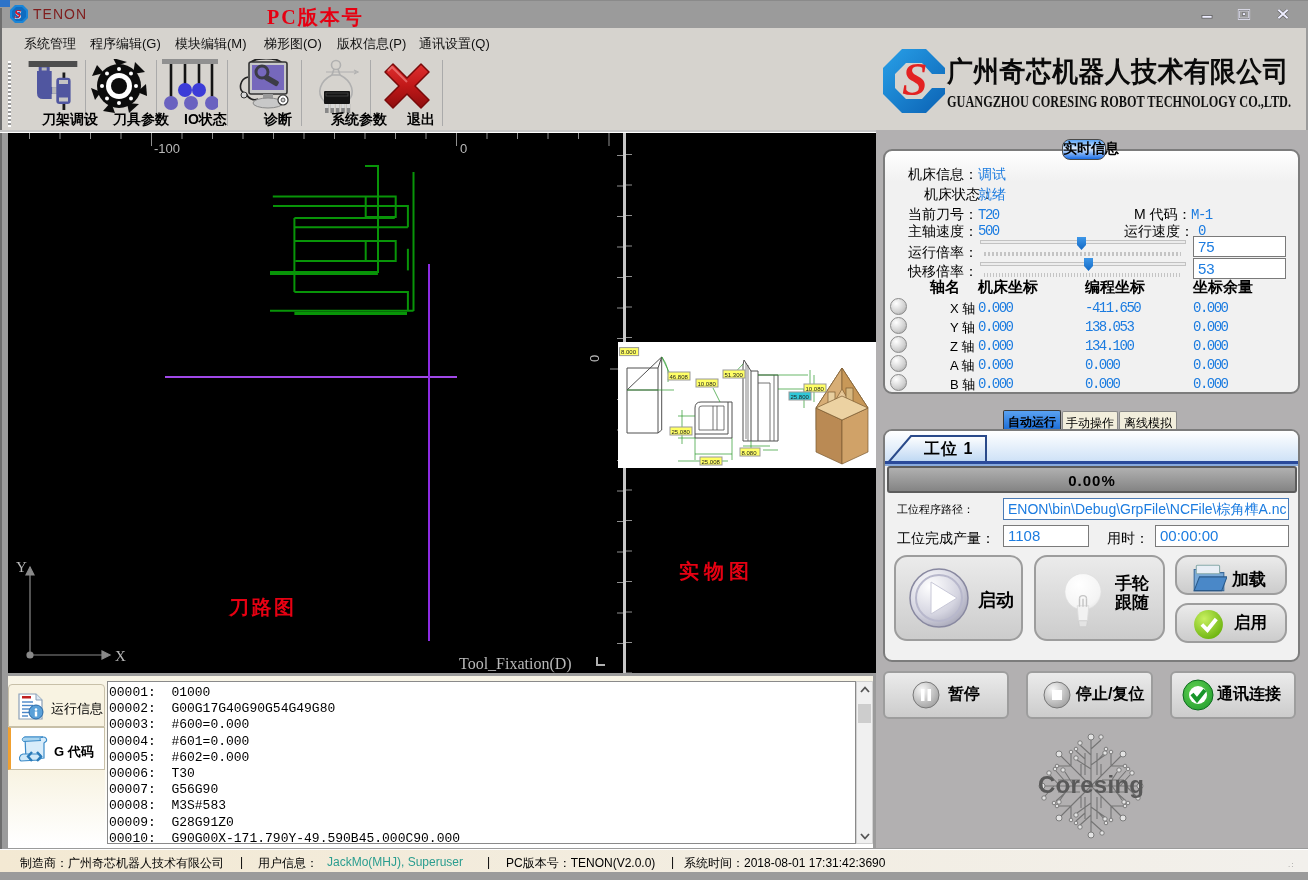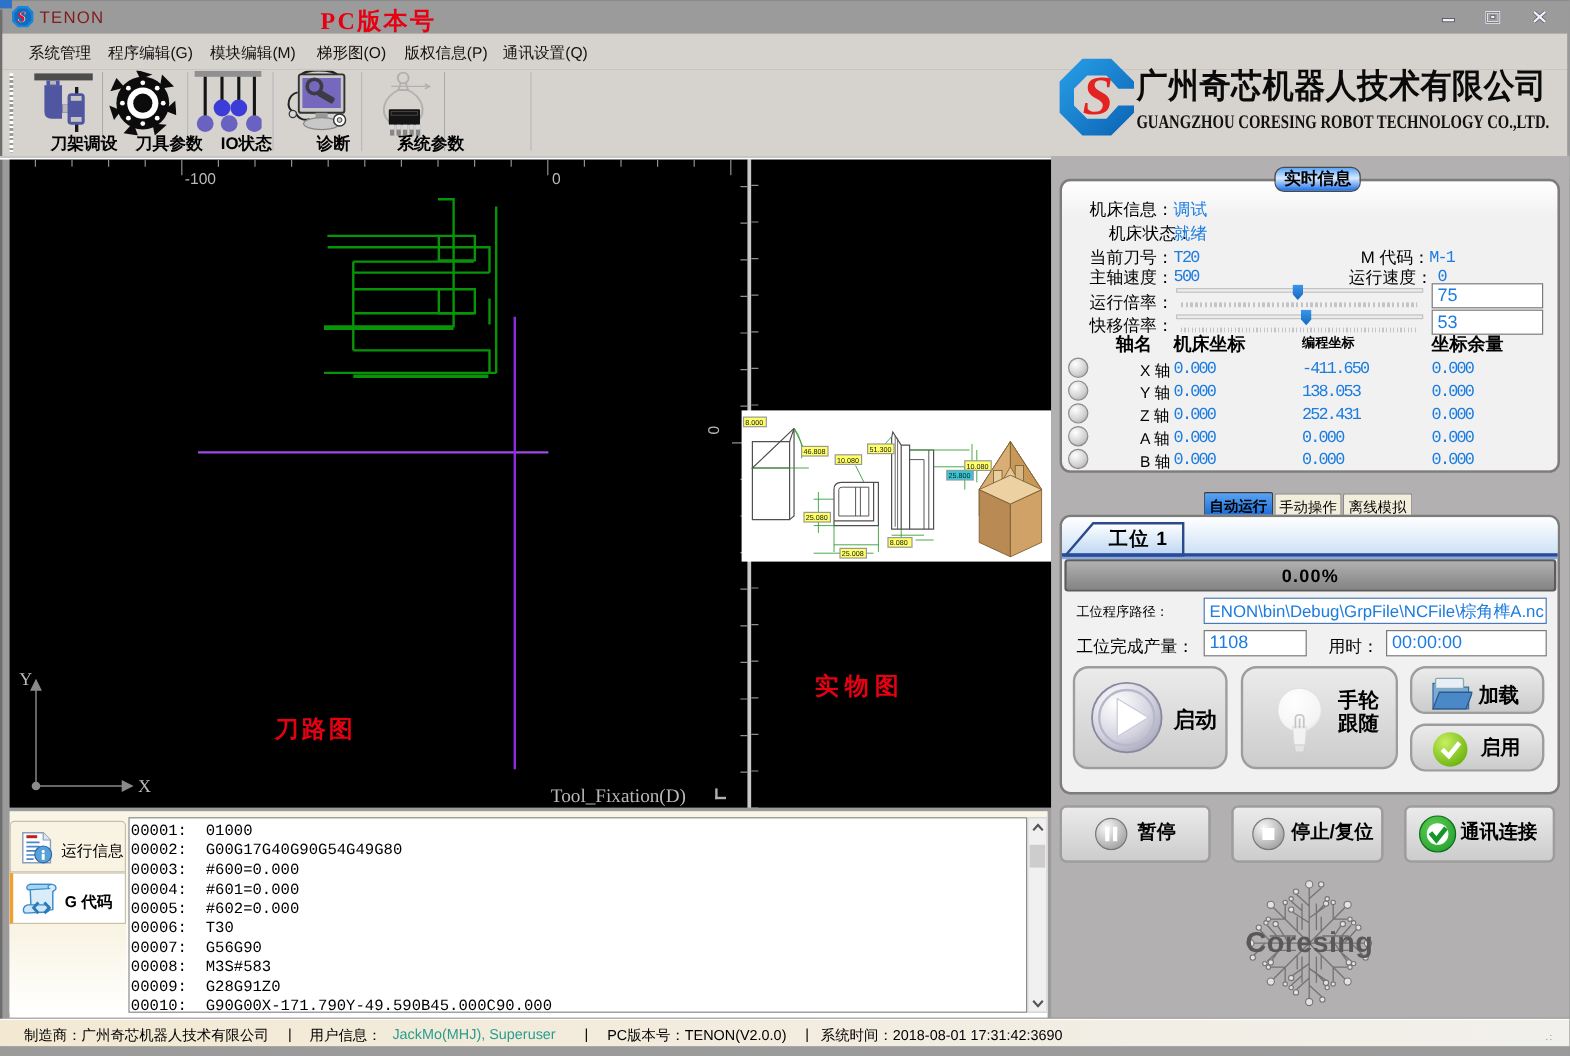--- a/index.html
+++ b/index.html
@@ -216,20 +216,34 @@
         <rect x="13" y="45" width="3.6" height="4"></rect>
         <rect x="18.4" y="45" width="3.6" height="4"></rect>
         <rect x="23.8" y="45" width="3.6" height="4"></rect>
         <rect x="29.2" y="45" width="3.6" height="4"></rect>
         <rect x="34.6" y="45" width="3.6" height="4"></rect>
       </g>
     </svg>
     <div class="lbl">系统参数</div>
   </div>
 
+  <div class="tbtn" style="left:368px;width:72px">
+    <svg class="abs" style="left:9px;top:0px" width="56" height="56" viewBox="0 0 56 56">
+      <defs>
+        <linearGradient id="redx" x1="0" y1="0" x2="0" y2="1">
+          <stop offset="0" stop-color="#e03030"></stop>
+          <stop offset="0.5" stop-color="#c01818"></stop>
+          <stop offset="1" stop-color="#8e0e0e"></stop>
+        </linearGradient>
+      </defs>
+      <path d="M6 14 L14 6 L28 20 L42 6 L50 14 L36 28 L50 42 L42 50 L28 36 L14 50 L6 42 L20 28 Z" fill="url(#redx)" stroke="#7a0a0a" stroke-width="1.5" stroke-linejoin="round"></path>
+      <path d="M9 13 L13 9 L28 24" fill="none" stroke="#f08080" stroke-width="2" opacity="0.7"></path>
+    </svg>
+    <div class="lbl">退出</div>
+  </div>
 
   <svg class="abs" style="left:880px;top:-10px" width="64" height="66" viewBox="0 0 64 66">
     <defs>
       <linearGradient id="bluoct" x1="0" y1="0" x2="1" y2="1">
         <stop offset="0" stop-color="#28a0e8"></stop>
         <stop offset="1" stop-color="#0b62b4"></stop>
       </linearGradient>
     </defs>
     <path d="M20 1 L44 1 L63 20 L63 26 L50 26 L40 15 L24 15 L13 26 L13 40 L24 51 L40 51 L50 40 L63 40 L63 46 L44 65 L20 65 L1 46 L1 20 Z" fill="url(#bluoct)"></path>
     <text x="20" y="47" font-family="Liberation Serif" font-size="46" font-weight="bold" font-style="italic" fill="#e32222">S</text>
@@ -416,21 +430,21 @@
         <text x="123.5" y="112.5" fill="#222">8.080</text>
       <rect x="82" y="115" width="22" height="8" fill="#ffff66" stroke="#999"></rect>
         <text x="83.5" y="121.5" fill="#222">25.008</text>
     </g>
   </svg>
 </div>
 
 <div id="rightpanel">
 
   <div class="gbox" style="top:19px;height:245px"></div>
-  <div class="bluebtn" style="left:186px;top:9px;width:72px;height:21px;line-height:16px">实时信息</div>
+  <div class="bluebtn" style="left:186px;top:9px;width:44px;height:21px;line-height:16px">实时信息</div>
   <div class="rowlbl" style="left:32px;top:36px">机床信息：</div>
     <div class="rowval blue" style="left:102px;top:36px">调试</div>
   <div class="rowlbl" style="left:48px;top:56px">机床状态：</div>
     <div class="rowval blue" style="left:102px;top:56px">就绪</div>
   <div class="rowlbl" style="left:32px;top:76px">当前刀号：</div>
     <div class="rowval blue mono" style="left:102px;top:77px">T20</div>
   <div class="rowlbl" style="left:258px;top:76px">M 代码：</div>
     <div class="rowval blue mono" style="left:315px;top:77px">M-1</div>
   <div class="rowlbl" style="left:32px;top:93px">主轴速度：</div>
     <div class="rowval blue mono" style="left:102px;top:93px">500</div>
@@ -442,40 +456,40 @@
   <div class="sliderhandle" style="left:201px;top:107px"></div>
   <div class="sliderticks" style="left:108px;top:122px;width:197px"></div>
   <div class="slidertrack" style="left:104px;top:132px;width:206px"></div>
   <div class="sliderhandle" style="left:208px;top:128px"></div>
   <div class="sliderticks" style="left:108px;top:143px;width:197px;background-image:repeating-linear-gradient(90deg,#c4c4c4 0 1px,transparent 1px 3px)"></div>
   <div class="inputbox blue" style="left:317px;top:106px;width:93px;height:21px;line-height:19px">75</div>
   <div class="inputbox blue" style="left:317px;top:128px;width:93px;height:21px;line-height:19px">53</div>
 
   <div class="rowlbl" style="left:54px;top:148px;font-weight:bold;font-size:15px">轴名</div>
   <div class="rowlbl" style="left:102px;top:148px;font-weight:bold;font-size:15px">机床坐标</div>
-  <div class="rowlbl" style="left:209px;top:148px;font-weight:bold;font-size:11px">编程坐标</div>
+  <div class="rowlbl" style="left:209px;top:148px;font-weight:bold;font-size:15px">编程坐标</div>
   <div class="rowlbl" style="left:317px;top:148px;font-weight:bold;font-size:15px">坐标余量</div>
   <div class="radio" style="left:14px;top:168px"></div>
   <div class="radio" style="left:14px;top:187px"></div>
   <div class="radio" style="left:14px;top:206px"></div>
   <div class="radio" style="left:14px;top:225px"></div>
   <div class="radio" style="left:14px;top:244px"></div>
   <div class="rowlbl" style="left:74px;top:170px;font-size:13px">X 轴</div>
   <div class="rowlbl" style="left:74px;top:189px;font-size:13px">Y 轴</div>
   <div class="rowlbl" style="left:74px;top:208px;font-size:13px">Z 轴</div>
   <div class="rowlbl" style="left:74px;top:227px;font-size:13px">A 轴</div>
   <div class="rowlbl" style="left:74px;top:246px;font-size:13px">B 轴</div>
   <div class="rowval blue mono" style="left:102px;top:170px">0.000</div>
     <div class="rowval blue mono" style="left:209px;top:170px">-411.650</div>
     <div class="rowval blue mono" style="left:317px;top:170px">0.000</div>
   <div class="rowval blue mono" style="left:102px;top:189px">0.000</div>
     <div class="rowval blue mono" style="left:209px;top:189px">138.053</div>
     <div class="rowval blue mono" style="left:317px;top:189px">0.000</div>
   <div class="rowval blue mono" style="left:102px;top:208px">0.000</div>
-    <div class="rowval blue mono" style="left:209px;top:208px">252.431</div>
+    <div class="rowval blue mono" style="left:209px;top:208px">134.100</div>
     <div class="rowval blue mono" style="left:317px;top:208px">0.000</div>
   <div class="rowval blue mono" style="left:102px;top:227px">0.000</div>
     <div class="rowval blue mono" style="left:209px;top:227px">0.000</div>
     <div class="rowval blue mono" style="left:317px;top:227px">0.000</div>
   <div class="rowval blue mono" style="left:102px;top:246px">0.000</div>
     <div class="rowval blue mono" style="left:209px;top:246px">0.000</div>
     <div class="rowval blue mono" style="left:317px;top:246px">0.000</div>
 
   <div class="tab tabactive" style="left:127px;top:280px;width:58px;height:19px">自动运行</div>
   <div class="tab" style="left:186px;top:281px;width:56px;height:18px">手动操作</div>

